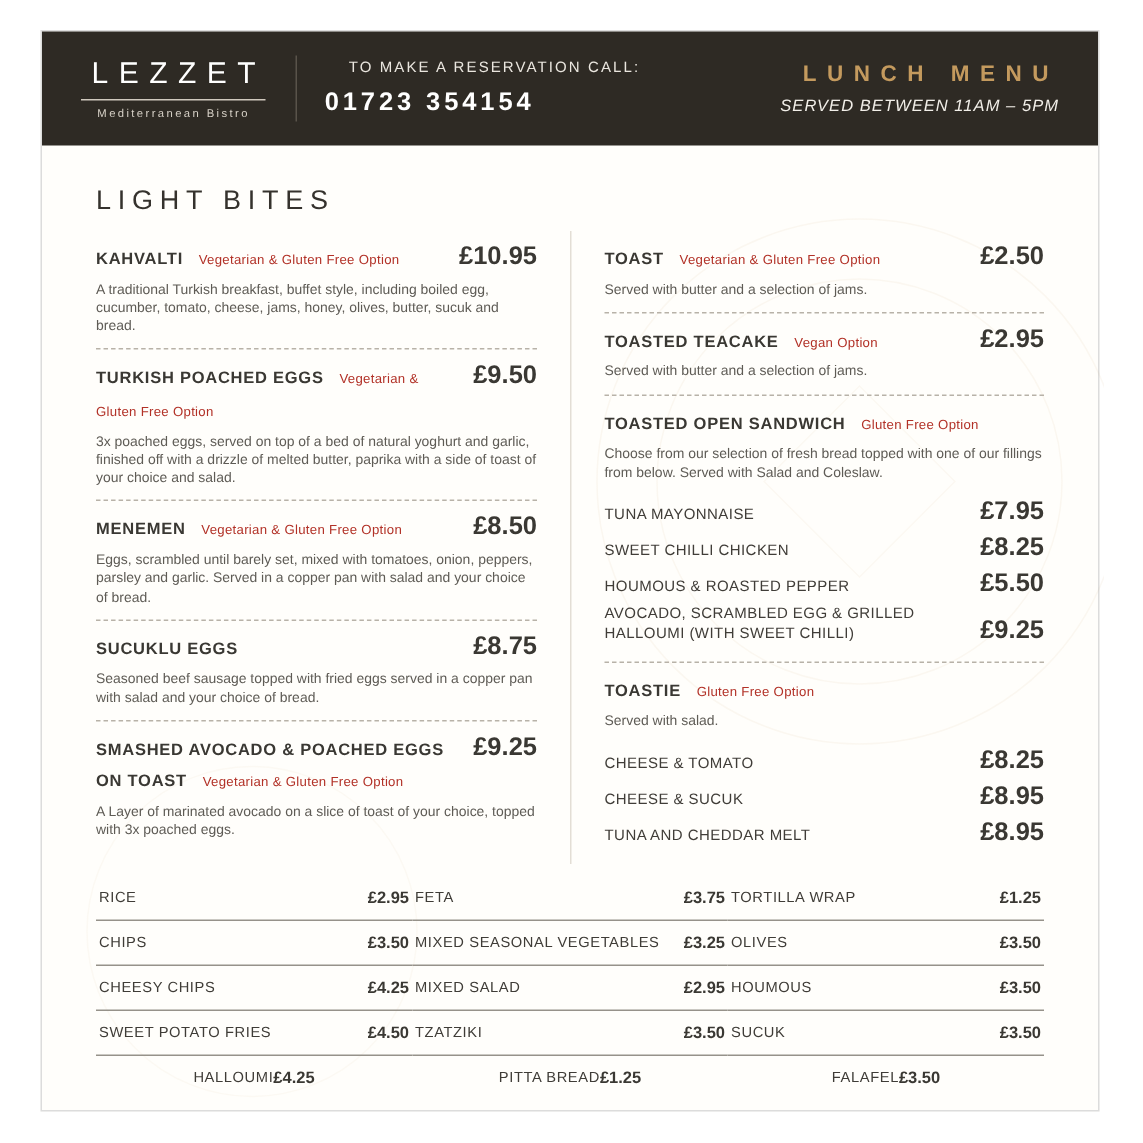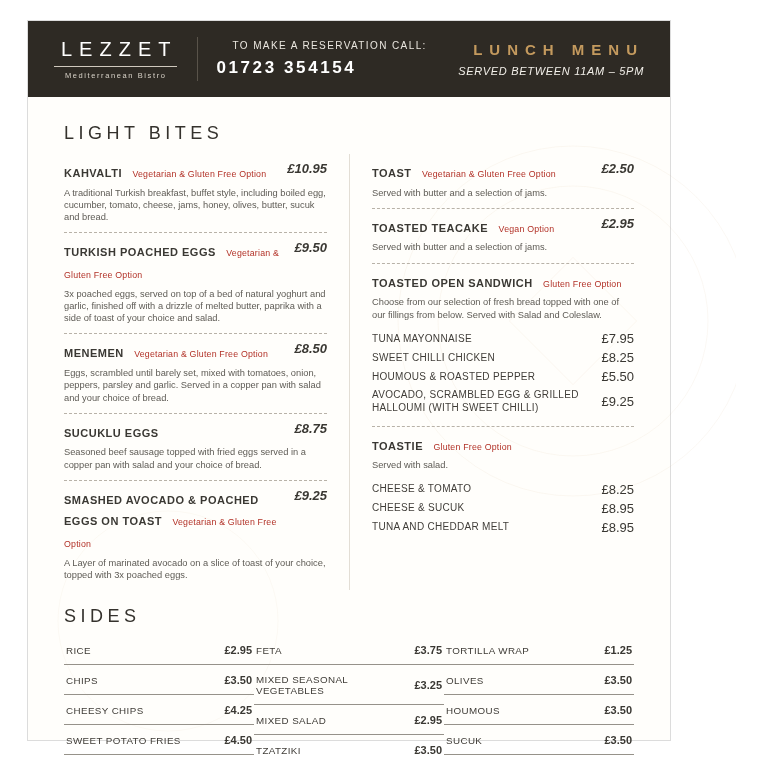--- a/index.html
+++ b/index.html
@@ -6,21 +6,21 @@
   html, body { margin: 0; padding: 0; }
   body {
     width: 762px; height: 762px;
     background: #ffffff;
     font-family: "Liberation Sans", "DejaVu Sans", sans-serif;
     position: relative;
     overflow: hidden;
   }
   .page {
     position: absolute; left: 27px; top: 20px;
-    width: 644px; height: 721px;
+    width: 706px; height: 721px;
     background: #fffefb;
     border: 1px solid #dcdcdc;
   }
   .watermark { position: absolute; inset: 0; z-index: 0; pointer-events: none; }
 
   
   .hdr {
     position: relative; z-index: 1;
     height: 76px; background: #2e2a24;
     display: flex; align-items: center;
@@ -48,27 +48,27 @@
   .lb-left  { width: 50%; padding-right: 22px; }
   .lb-right { width: 50%; padding-left: 22px; border-left: 1px solid #e3ded5; }
 
   .item { padding: 7px 0 9px; }
   .item + .item { border-top: 1px dashed #b8b2a8; }
   .item-head { display: flex; align-items: flex-start; }
   .item-name-wrap { flex: 1; padding-right: 10px; line-height: 1.35; }
   .item-name { font-size: 11px; font-weight: 700; letter-spacing: 0.5px; color: #3a3833; }
   .diet { font-size: 8.8px; color: #b23127; margin-left: 6px; letter-spacing: 0.2px; }
   .diet:empty, .price:empty { display: none; }
-  .price { font-size: 13px; font-weight: 700; color: #3a3833; white-space: nowrap; font-style: italic; }
+  .price { font-size: 17px; font-weight: 700; color: #3a3833; white-space: nowrap; }
   .desc { margin-top: 4px; font-size: 9.3px; line-height: 1.32; color: #5e5b55; }
 
   .opts { margin-top: 8px; }
-  .opt { display: flex; align-items: center; padding: 2px 0; }
+  .opt { display: flex; align-items: flex-end; padding: 2px 0; }
   .opt-name { flex: 1; padding-right: 12px; font-size: 10px; letter-spacing: 0.3px; color: #403d38; line-height: 1.35; }
-  .opt-price { font-size: 13px; font-weight: 400; color: #3a3833; }
+  .opt-price { font-size: 17px; font-weight: 700; color: #3a3833; }
 
   .sides-title { margin-top: 16px; }
   .sides-cols { display: flex; margin-top: 8px; }
   .side-col { flex: 1; }
   .side-row { display: flex; justify-content: space-between; align-items: center; padding: 9px 2px 8px; border-bottom: 1px solid #96928a; }
   .side-col .side-row:last-child { border-bottom: none; justify-content: center; }
   .side-name { font-size: 9.8px; letter-spacing: 0.4px; color: #3f3c37; }
   .side-price { font-size: 11px; font-weight: 700; color: #3a3833; }
 </style>
 </head>
@@ -240,21 +240,20 @@
             <div class="opt">
               <span class="opt-name">TUNA AND CHEDDAR MELT</span>
               <span class="opt-price">£8.95</span>
             </div>
           </div>
         </div>
 
       </div>
     </div>
 
-    <h2 class="sec-title sides-title">SIDES</h2>
 
     <div class="sides-cols">
 
       <div class="side-col">
         <div class="side-row">
           <span class="side-name">RICE</span>
           <span class="side-price">£2.95</span>
         </div>
         <div class="side-row">
           <span class="side-name">CHIPS</span>

